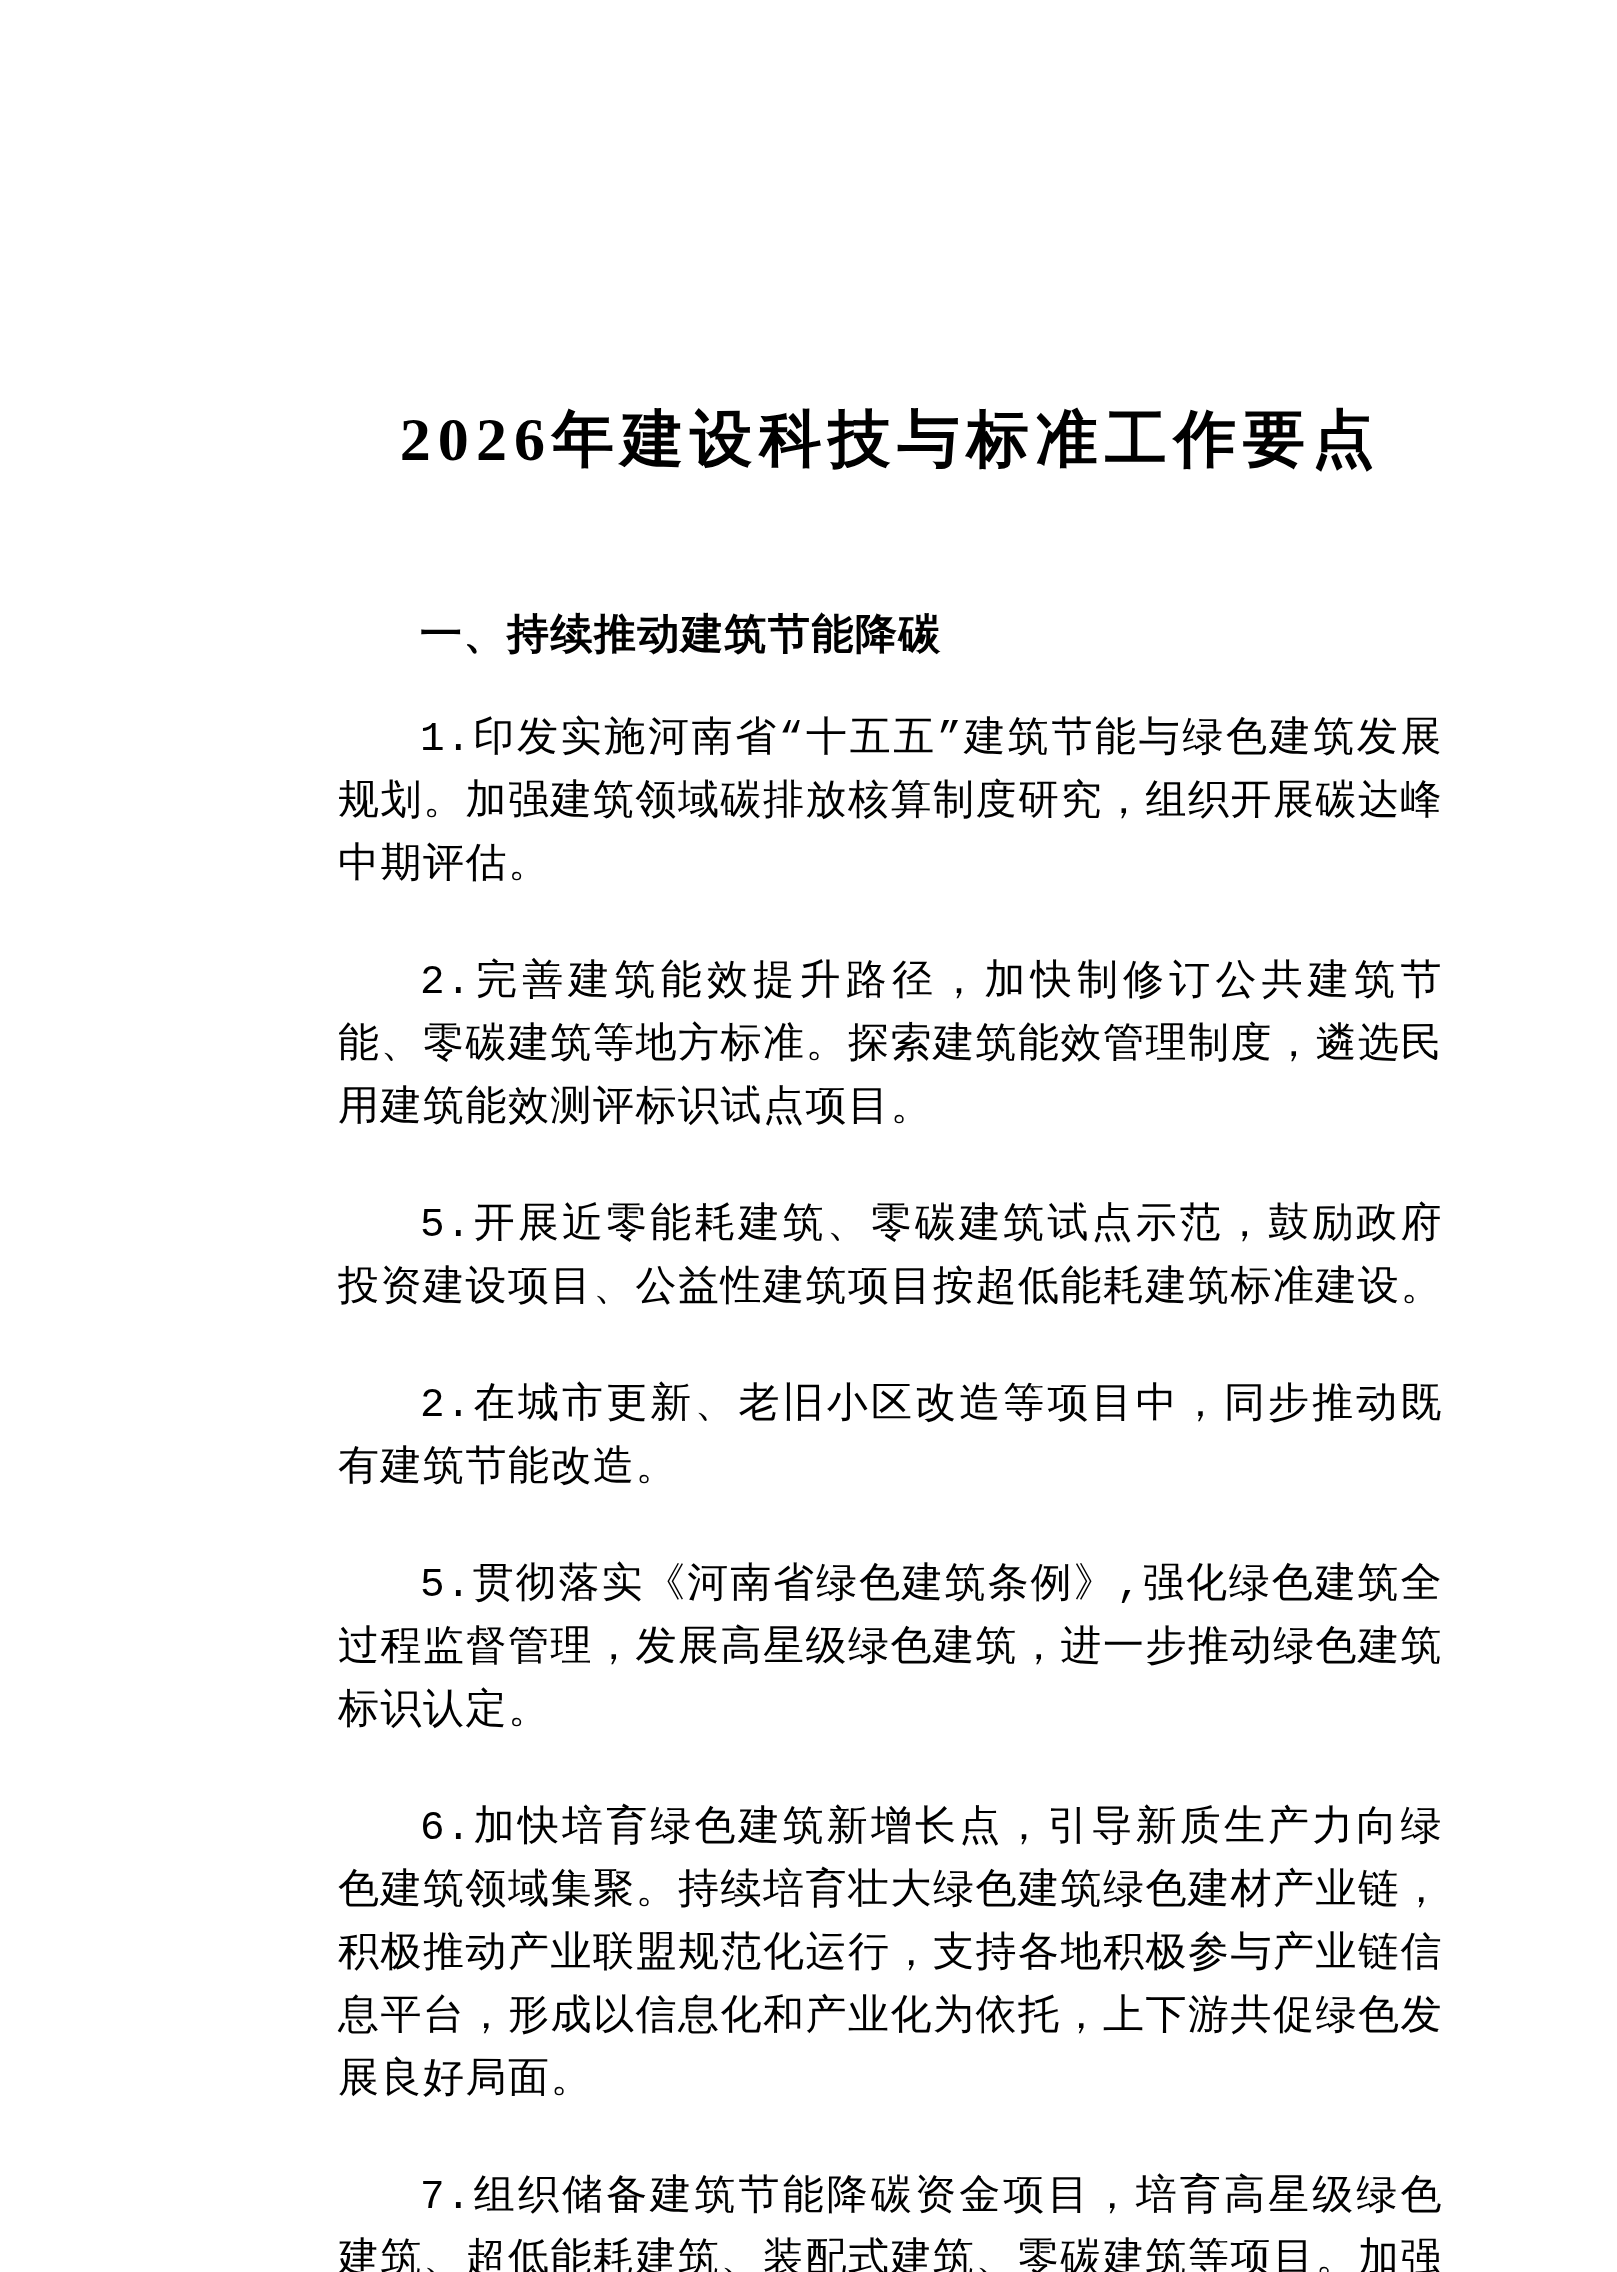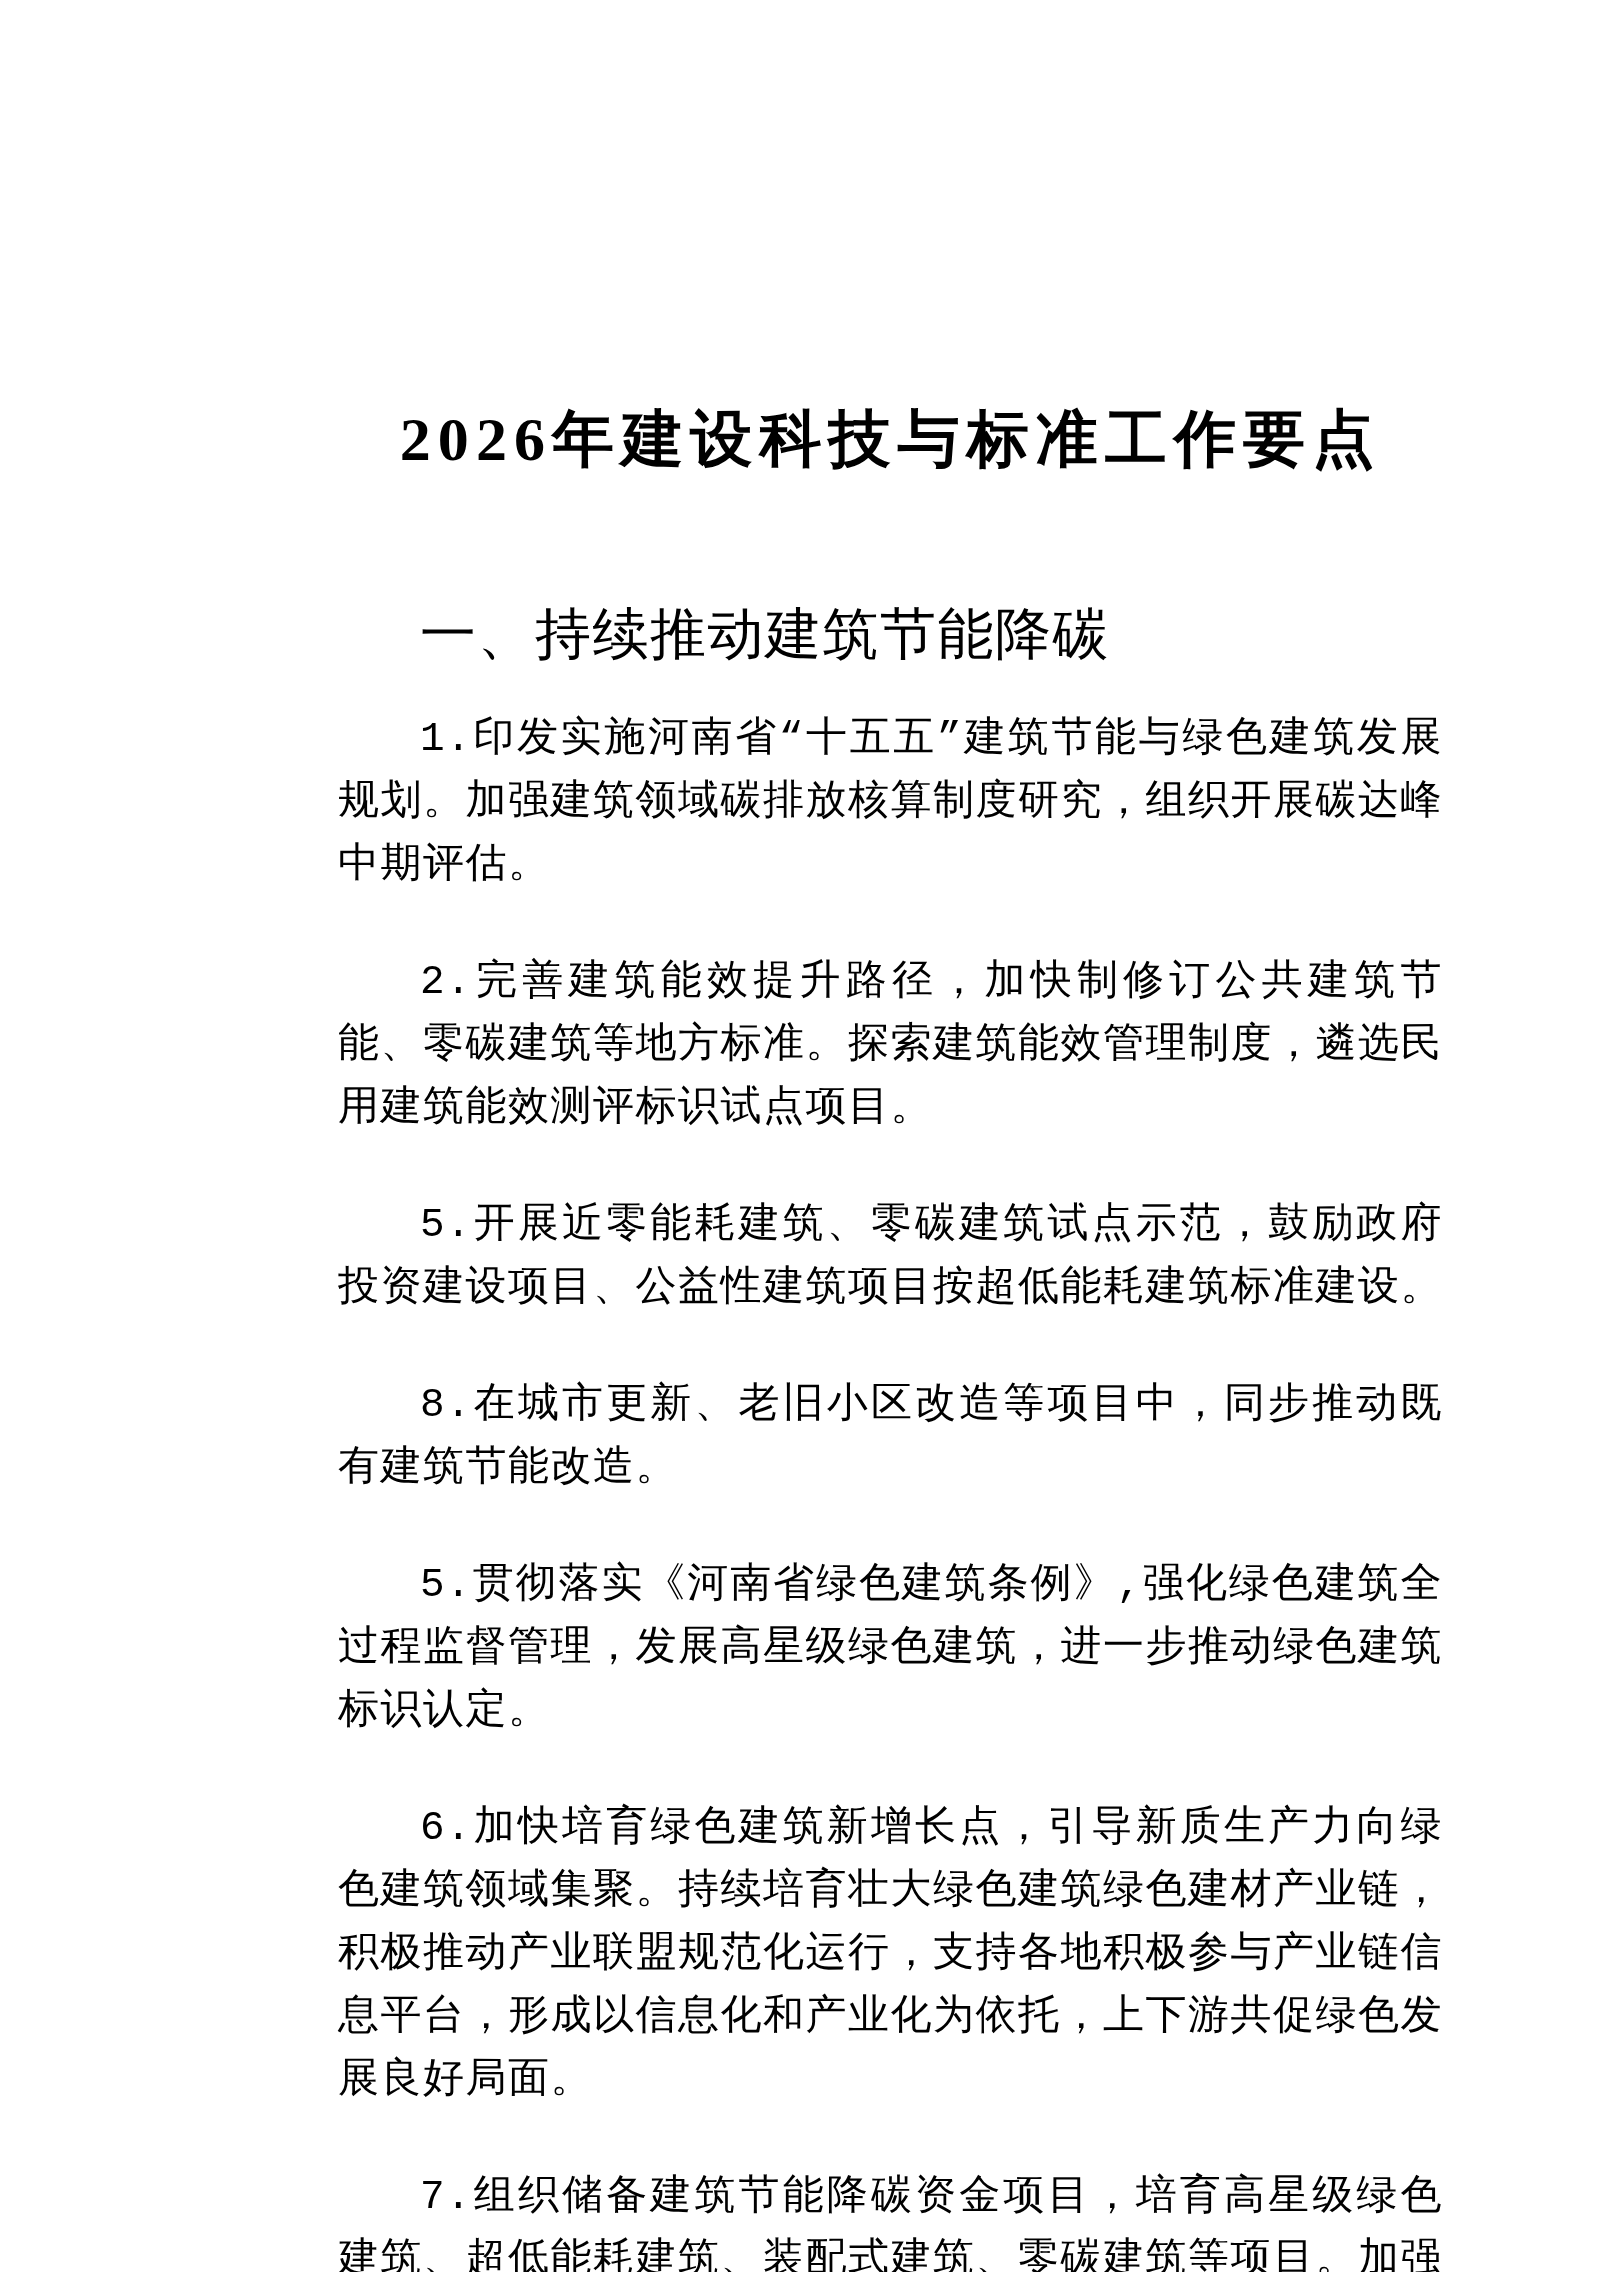--- a/index.html
+++ b/index.html
@@ -30,22 +30,22 @@
     font-weight: bold;
     font-size: 62px;
     line-height: 79px;
     letter-spacing: 7.1px;
     text-align: center;
     white-space: nowrap;
   }
 
   .sec-heading {
     font-family: "Liberation Sans", "DejaVu Sans", sans-serif;
-    font-weight: normal;
-    font-size: 56px;
+    font-weight: bold;
+    font-size: 42px;
     line-height: 63px;
     letter-spacing: 1.5px;
     text-indent: 82px;
   }
 
   .sec-heading.first { margin-top: 99px; }
   .sec-heading.second { margin-top: 32px; }
 
   .body-para {
     font-family: Liberation Mono, monospace;
@@ -78,21 +78,21 @@
     <div class="doc-title">2026年建设科技与标准工作要点</div>
 
     <div class="sec-heading first">一、持续推动建筑节能降碳</div>
 
     <p class="body-para first-after-heading">1.印发实施河南省“十五五”建筑节能与绿色建筑发展规划。加强建筑领域碳排放核算制度研究，组织开展碳达峰中期评估。</p>
 
     <p class="body-para">2.完善建筑能效提升路径，加快制修订公共建筑节能、零碳建筑等地方标准。探索建筑能效管理制度，遴选民用建筑能效测评标识试点项目。</p>
 
     <p class="body-para">5.开展近零能耗建筑、零碳建筑试点示范，鼓励政府投资建设项目、公益性建筑项目按超低能耗建筑标准建设。</p>
 
-    <p class="body-para">8.在城市更新、老旧小区改造等项目中，同步推动既有建筑节能改造。</p>
+    <p class="body-para">2.在城市更新、老旧小区改造等项目中，同步推动既有建筑节能改造。</p>
 
 
     <p class="body-para">5.贯彻落实《河南省绿色建筑条例》,强化绿色建筑全过程监督管理，发展高星级绿色建筑，进一步推动绿色建筑标识认定。</p>
 
     <p class="body-para">6.加快培育绿色建筑新增长点，引导新质生产力向绿色建筑领域集聚。持续培育壮大绿色建筑绿色建材产业链，积极推动产业联盟规范化运行，支持各地积极参与产业链信息平台，形成以信息化和产业化为依托，上下游共促绿色发展良好局面。</p>
 
     <p class="body-para">7.组织储备建筑节能降碳资金项目，培育高星级绿色建筑、超低能耗建筑、装配式建筑、零碳建筑等项目。加强绿色金融政策宣贯，协调指导金融机构对接优质工程项目，明确申请流程及支</p>
 
     <div class="page-number">—1—</div>
 

